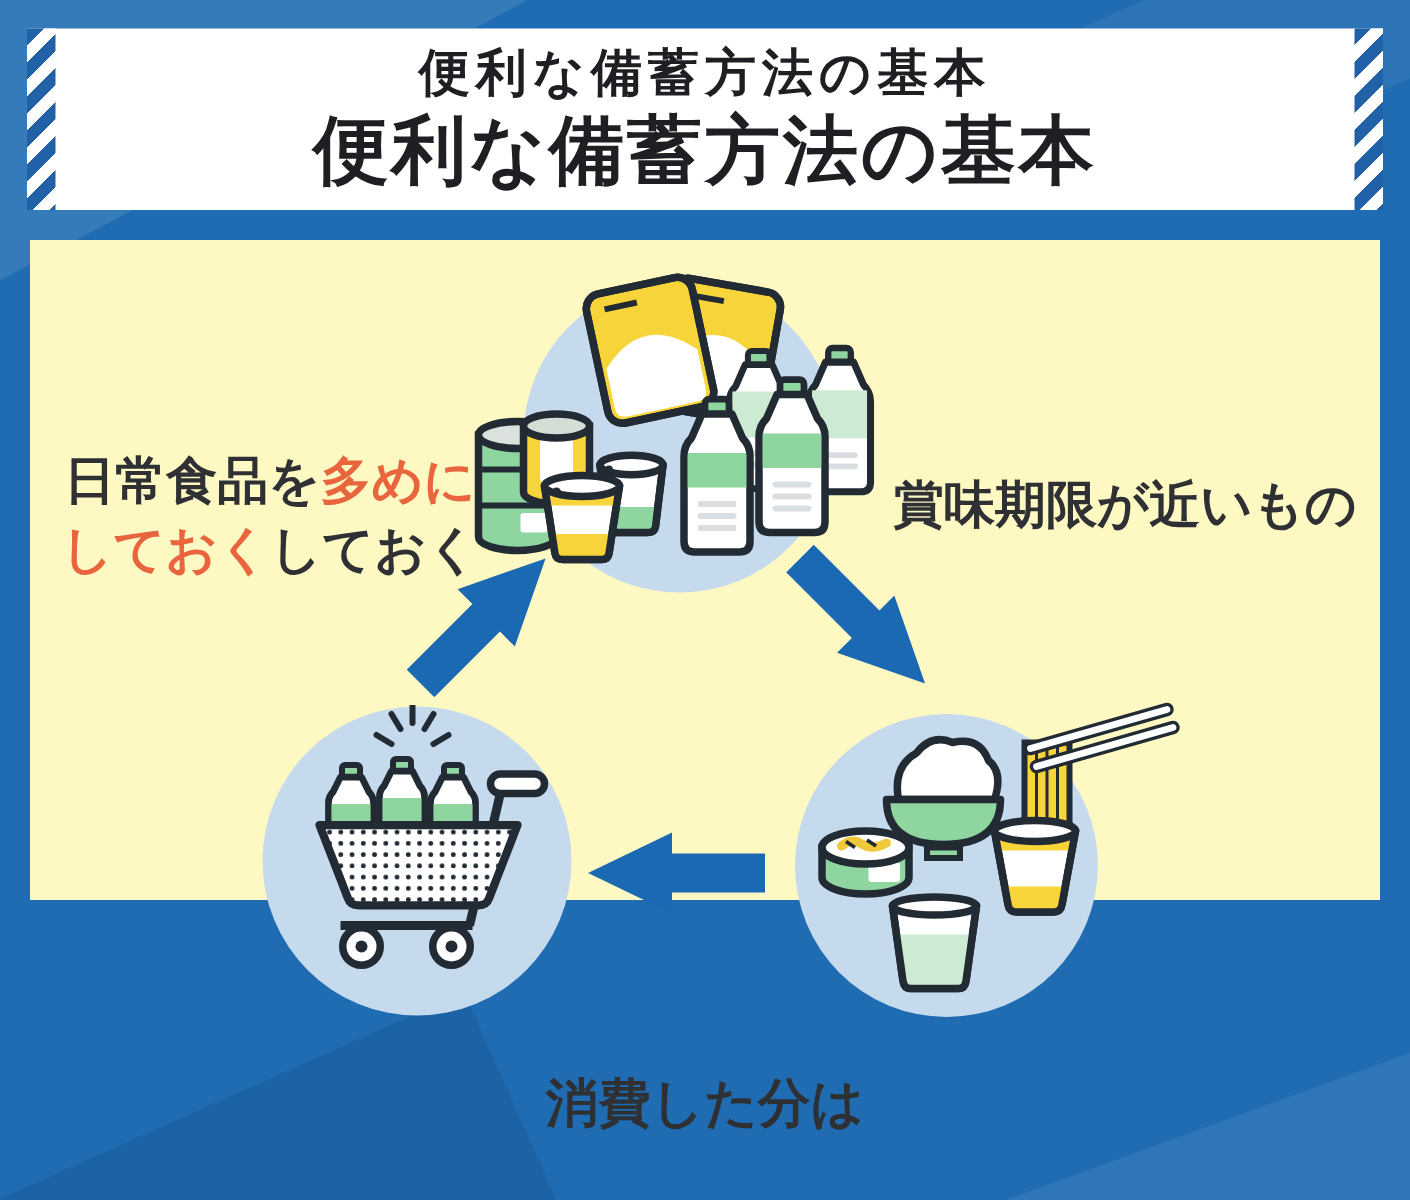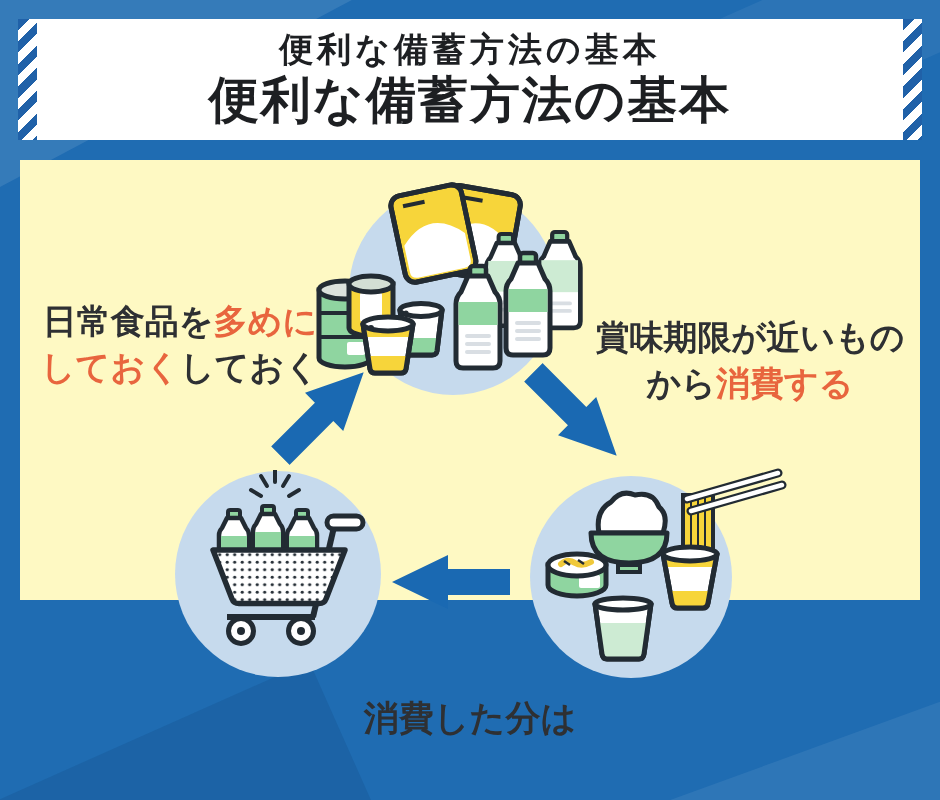--- a/index.html
+++ b/index.html
@@ -31,21 +31,21 @@
 
   .arrow{position:absolute;width:118px;height:60px;}
   .arrow-up{left:243px;top:224px;transform:rotate(-45deg);}
   .arrow-down{left:496px;top:224px;transform:rotate(45deg);}
   .arrow-left{left:372px;top:392px;transform:rotate(180deg);}
 
   .step-text{position:absolute;text-align:center;font-weight:900;color:#2e3033;font-size:34px;line-height:46px;}
   .step-text .orange{color:#e8653e;}
   .text-stock{left:0;top:138px;width:320px;}
   .text-consume{left:552px;top:154px;width:356px;}
-  .text-restock{left:220px;top:534px;width:460px;font-size:35px;line-height:47px;}
+  .text-restock{left:220px;top:552px;width:460px;font-size:35px;line-height:47px;}
 </style>
 </head>
 <body>
 
 <div class="canvas">
   <div class="bg-streak streak-tl"></div>
   <div class="bg-streak streak-tr"></div>
   <div class="bg-streak streak-bl"></div>
   <div class="bg-streak streak-br"></div>
 
@@ -237,21 +237,20 @@
         </svg>
     </div>
 
     <div class="step-text text-stock">
       <div><span class="dark">日常食品を</span><span class="orange">多めに</span></div>
       <div><span class="orange">しておく</span><span class="dark">しておく</span></div>
     </div>
 
     <div class="step-text text-consume">
       <div><span class="dark">賞味期限が近いもの</span></div>
-      <div><span class="dark">から</span><span class="orange">消費する</span></div>
     </div>
 
     <div class="step-text text-restock">
       <div><span class="dark">消費した分は</span></div>
     </div>
 
   </div>
 </div>
 
 </body></html>

